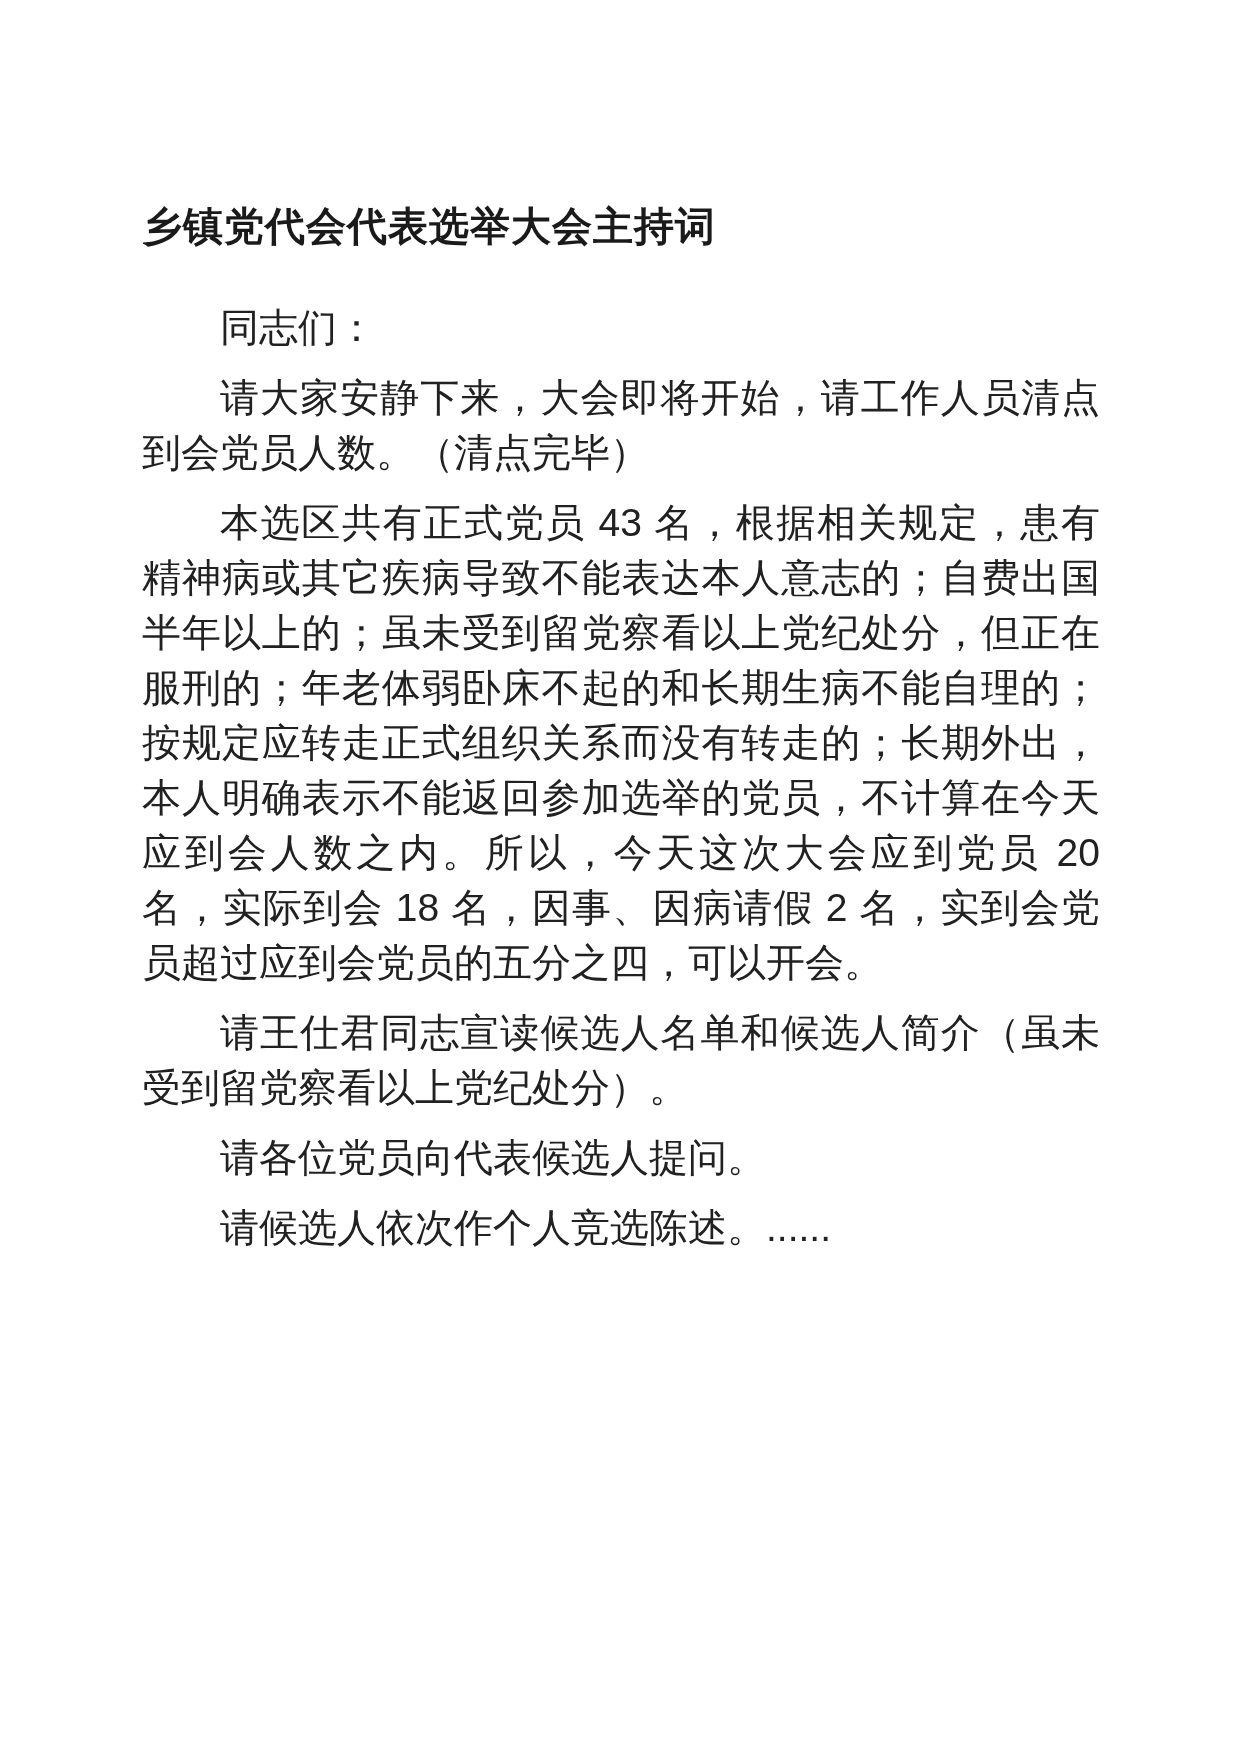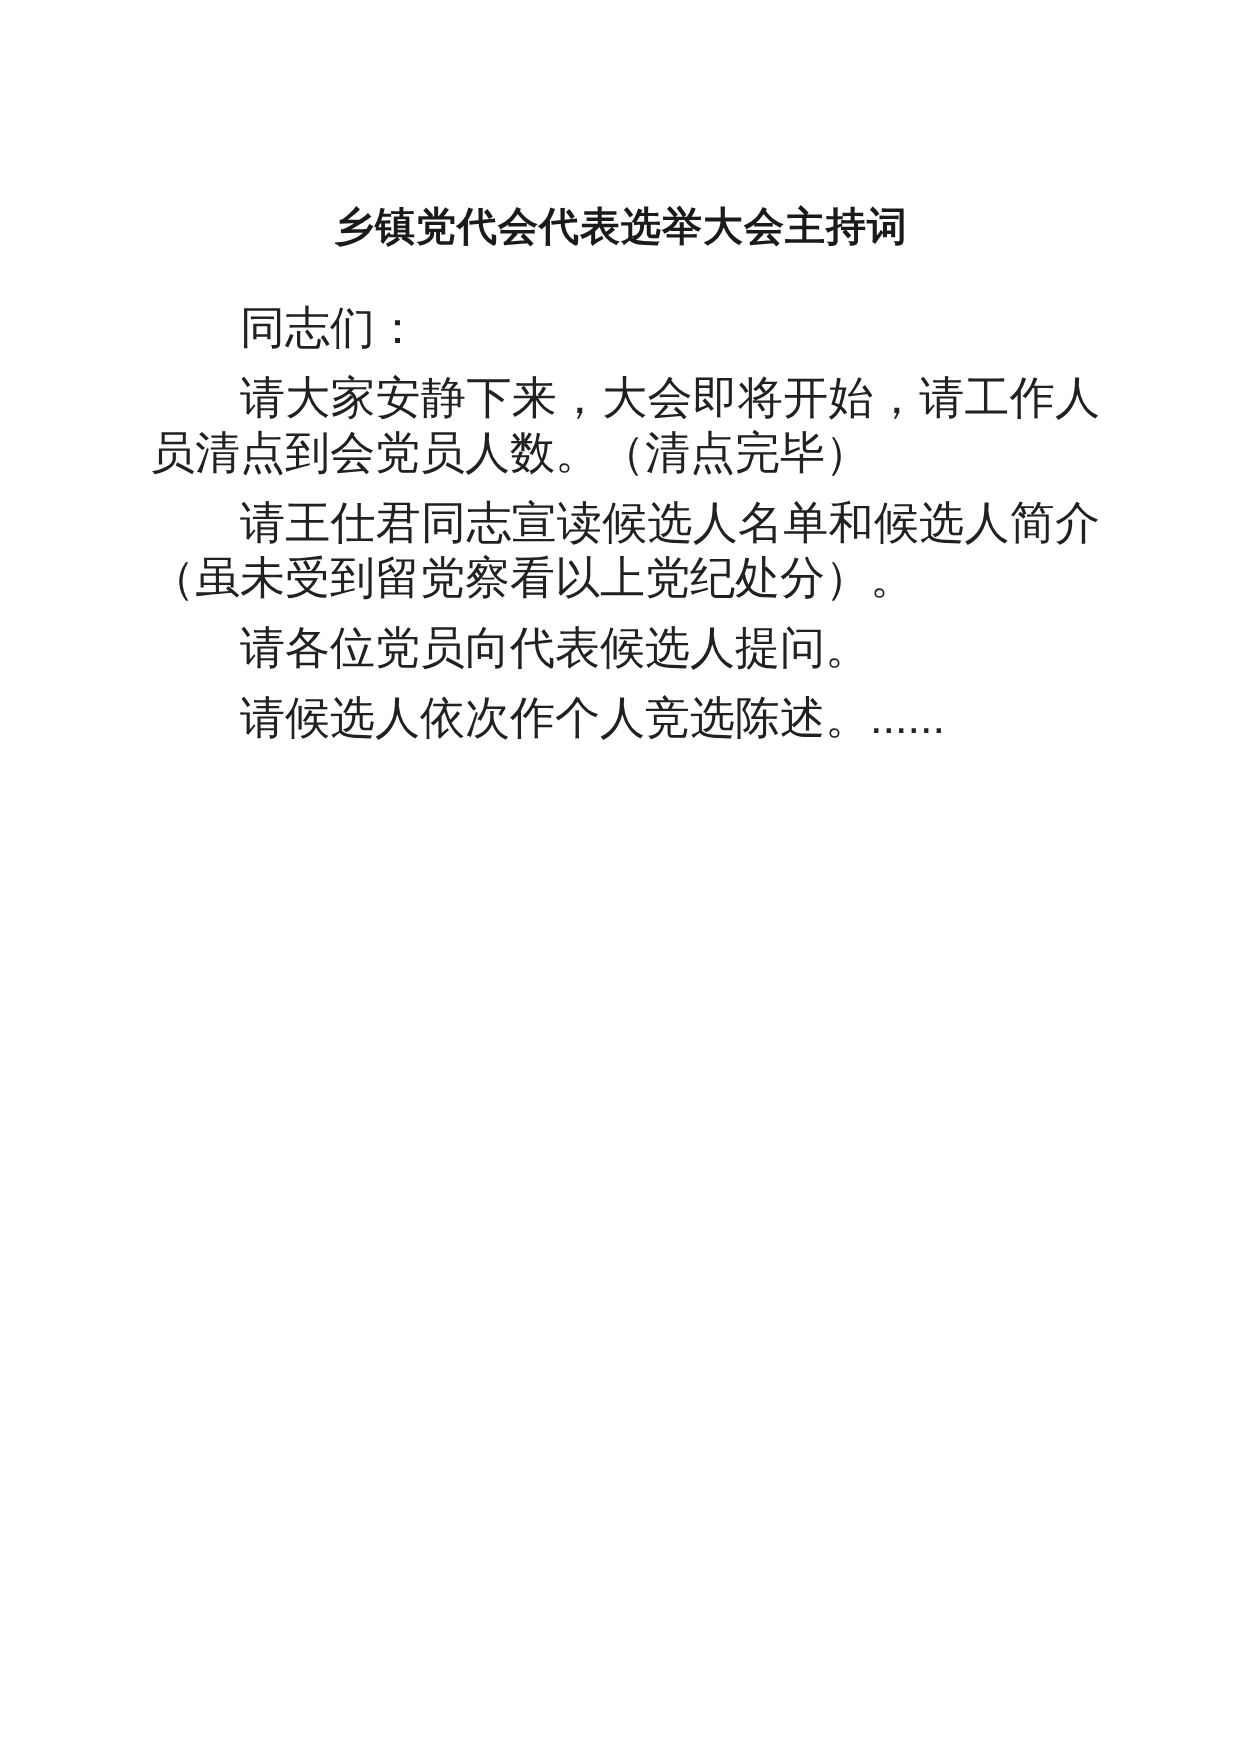--- a/index.html
+++ b/index.html
@@ -18,48 +18,48 @@
     height: 1754px;
     background: #ffffff;
     color: #212121;
     font-family: "Liberation Sans", "DejaVu Sans", sans-serif;
     padding: 200px 140px 0 142px;
   }
   .doc-title {
     font-size: 40px;
     font-weight: 700;
     line-height: 52px;
-    text-align: center;
     margin: 0 0 48px 0;
     letter-spacing: 1px;
     color: #1a1a1a;
   }
   .para {
-    font-size: 45px;
+    font-size: 39px;
     line-height: 55px;
     text-align: justify;
     text-justify: inter-ideograph;
-    margin: 0 0 15px 8px;
+    margin: 0 0 15px 0;
     text-indent: 2em;
     word-break: break-all;
   }
   .para.no-indent {
     text-indent: 0;
   }
 </style>
 </head>
 <body>
 
 <div class="page">
   <h1 class="doc-title">乡镇党代会代表选举大会主持词</h1>
 
   <p class="para">同志们：</p>
 
   <p class="para">请大家安静下来，大会即将开始，请工作人员清点到会党员人数。（清点完毕）</p>
 
+  <p class="para">本选区共有正式党员 43 名，根据相关规定，患有精神病或其它疾病导致不能表达本人意志的；自费出国半年以上的；虽未受到留党察看以上党纪处分，但正在服刑的；年老体弱卧床不起的和长期生病不能自理的；按规定应转走正式组织关系而没有转走的；长期外出，本人明确表示不能返回参加选举的党员，不计算在今天应到会人数之内。所以，今天这次大会应到党员 20 名，实际到会 18 名，因事、因病请假 2 名，实到会党员超过应到会党员的五分之四，可以开会。</p>
 
 
   <p class="para">请王仕君同志宣读候选人名单和候选人简介（虽未受到留党察看以上党纪处分）。</p>
 
   <p class="para">请各位党员向代表候选人提问。</p>
 
   <p class="para">请候选人依次作个人竞选陈述。......</p>
 
 </div>
 

